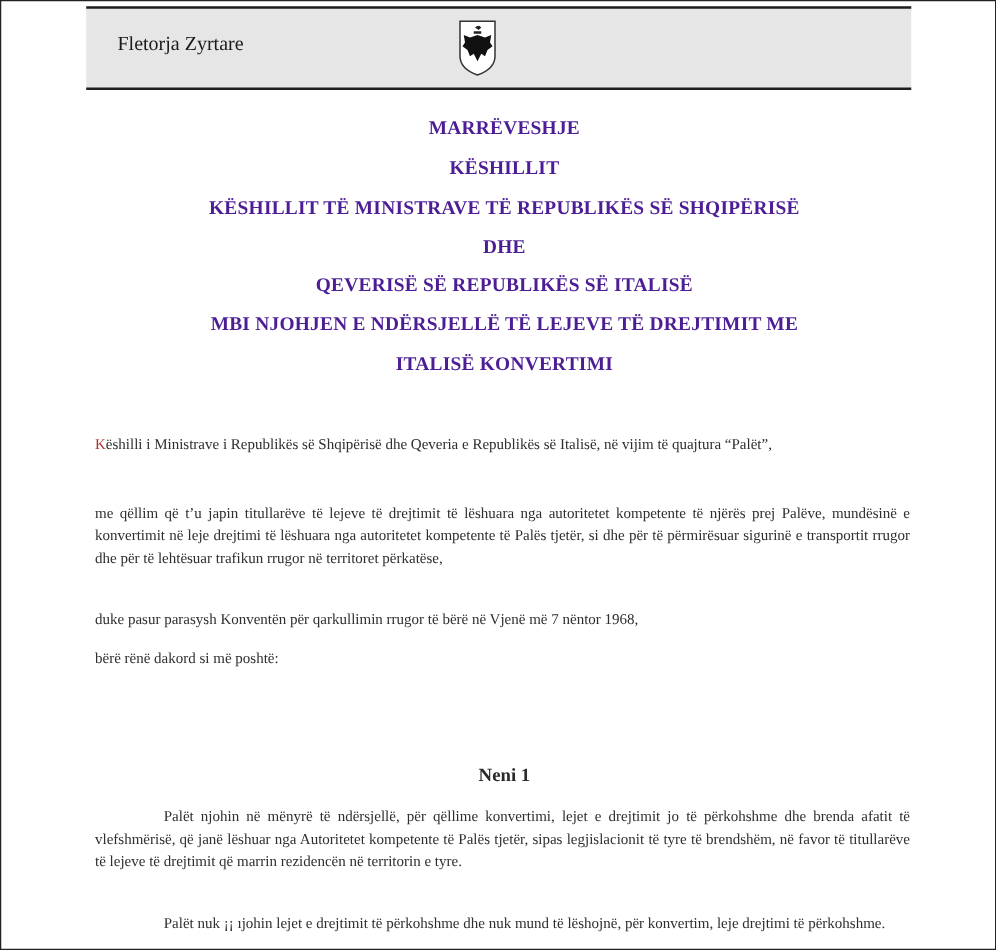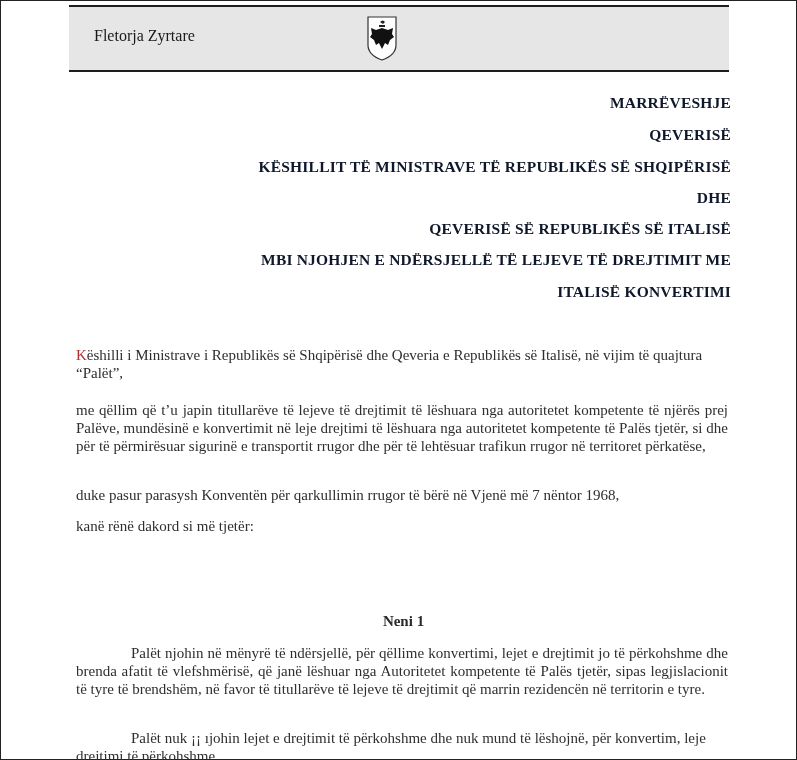--- a/index.html
+++ b/index.html
@@ -17,25 +17,25 @@
       font-family: "Liberation Serif", "DejaVu Serif", serif; font-size: 16px; color: #1a1a1a;
     }
     .header-left { left: 25px; }
     .header-right { right: 26px; }
     .emblem { position: absolute; left: 297px; top: 8px; width: 32px; height: 46px; }
     .doc {
       position: absolute; left: 75px; top: 85px; width: 655px;
       font-family: "Liberation Serif", "DejaVu Serif", serif; color: #2b2b2b;
     }
     .title-line {
-      text-align: right; font-weight: bold; font-size: 15.5px; letter-spacing: 0.2px;
-      position: absolute; left: 0; width: 655px; color: #0f172a;
+      text-align: center; font-weight: bold; font-size: 15.5px; letter-spacing: 0.2px;
+      position: absolute; left: 0; width: 655px; color: #4c1d95;
     }
     .para {
-      position: absolute; left: 0; width: 652px; font-size: 15px; line-height: 18px; color: #2e2e2e;
+      position: absolute; left: 0; width: 652px; font-size: 12px; line-height: 18px; color: #2e2e2e;
     }
     .para.justify { text-align: justify; font-family: Liberation Serif, serif; }
     .red-initial { color: #b03030; }
     .indent { text-indent: 55px; margin-top: 41px; }
     .neni { position: absolute; left: 0; width: 655px; text-align: center; font-weight: bold; font-size: 15px; color: #2a2a2a; margin-top: 36px; }
   </style>
 </head>
 <body>
 
 <div class="frame">
@@ -45,34 +45,34 @@
     <svg class="emblem" viewBox="0 0 32 46">
       <path d="M2 2 H30 V30 Q30 40 16 45 Q2 40 2 30 Z" fill="#ffffff" stroke="#333" stroke-width="1.2"></path>
       <path d="M14 7 q3 -3 5 0 l-2 2 z" fill="#222"></path>
       <rect x="13" y="10" width="6" height="2" fill="#222"></rect>
       <path d="M16 13 L10 15 L5 13 L6 19 L4 22 L8 25 L10 30 L13 28 L16 34 L19 28 L22 30 L24 25 L28 22 L26 19 L27 13 L22 15 Z" fill="#111"></path>
     </svg>
   </div>
 
   <div class="doc">
     <div class="title-line" style="top:8px">MARRËVESHJE</div>
-    <div class="title-line" style="top:40px">QEVERISË</div>
+    <div class="title-line" style="top:40px">KËSHILLIT</div>
     <div class="title-line" style="top:72px">KËSHILLIT TË MINISTRAVE TË REPUBLIKËS SË SHQIPËRISË</div>
     <div class="title-line" style="top:103px">DHE</div>
     <div class="title-line" style="top:134px">QEVERISË SË REPUBLIKËS SË ITALISË</div>
     <div class="title-line" style="top:165px">MBI NJOHJEN E NDËRSJELLË TË LEJEVE TË DREJTIMIT ME</div>
     <div class="title-line" style="top:197px">ITALISË KONVERTIMI</div>
 
     <div class="para" style="top:260px"><span class="red-initial">K</span><span>ëshilli i Ministrave  i  Republikës së Shqipërisë dhe Qeveria e Republikës së Italisë, në vijim të quajtura “Palët”,</span></div>
 
     <div class="para justify" style="top:315px">me qëllim që t’u japin titullarëve të lejeve të drejtimit të lëshuara nga autoritetet kompetente të njërës prej Palëve, mundësinë e konvertimit në leje drejtimi të lëshuara nga autoritetet kompetente të Palës tjetër, si dhe për të përmirësuar sigurinë e transportit rrugor dhe për të lehtësuar trafikun rrugor në territoret përkatëse,</div>
 
     <div class="para" style="top:400px">duke pasur parasysh Konventën për qarkullimin rrugor të bërë në Vjenë më 7 nëntor 1968,</div>
 
-    <div class="para" style="top:431px">kanë rënë dakord si më tjetër:</div>
+    <div class="para" style="top:431px">bërë rënë dakord si më poshtë:</div>
 
     <div class="neni" style="top:491px">Neni 1</div>
 
     <div class="para justify indent" style="top:517px">Palët njohin në mënyrë të ndërsjellë, për qëllime konvertimi, lejet e drejtimit jo të përkohshme dhe brenda afatit të vlefshmërisë, që janë lëshuar nga Autoritetet kompetente të Palës tjetër, sipas legjislacionit të tyre të brendshëm, në favor të titullarëve të lejeve të drejtimit që marrin rezidencën në territorin e tyre.</div>
 
     <div class="para indent" style="top:602px">Palët nuk ¡¡ ıjohin lejet e drejtimit të përkohshme dhe nuk mund të lëshojnë, për konvertim, leje drejtimi të përkohshme.</div>
   </div>
 
 </div>
 

